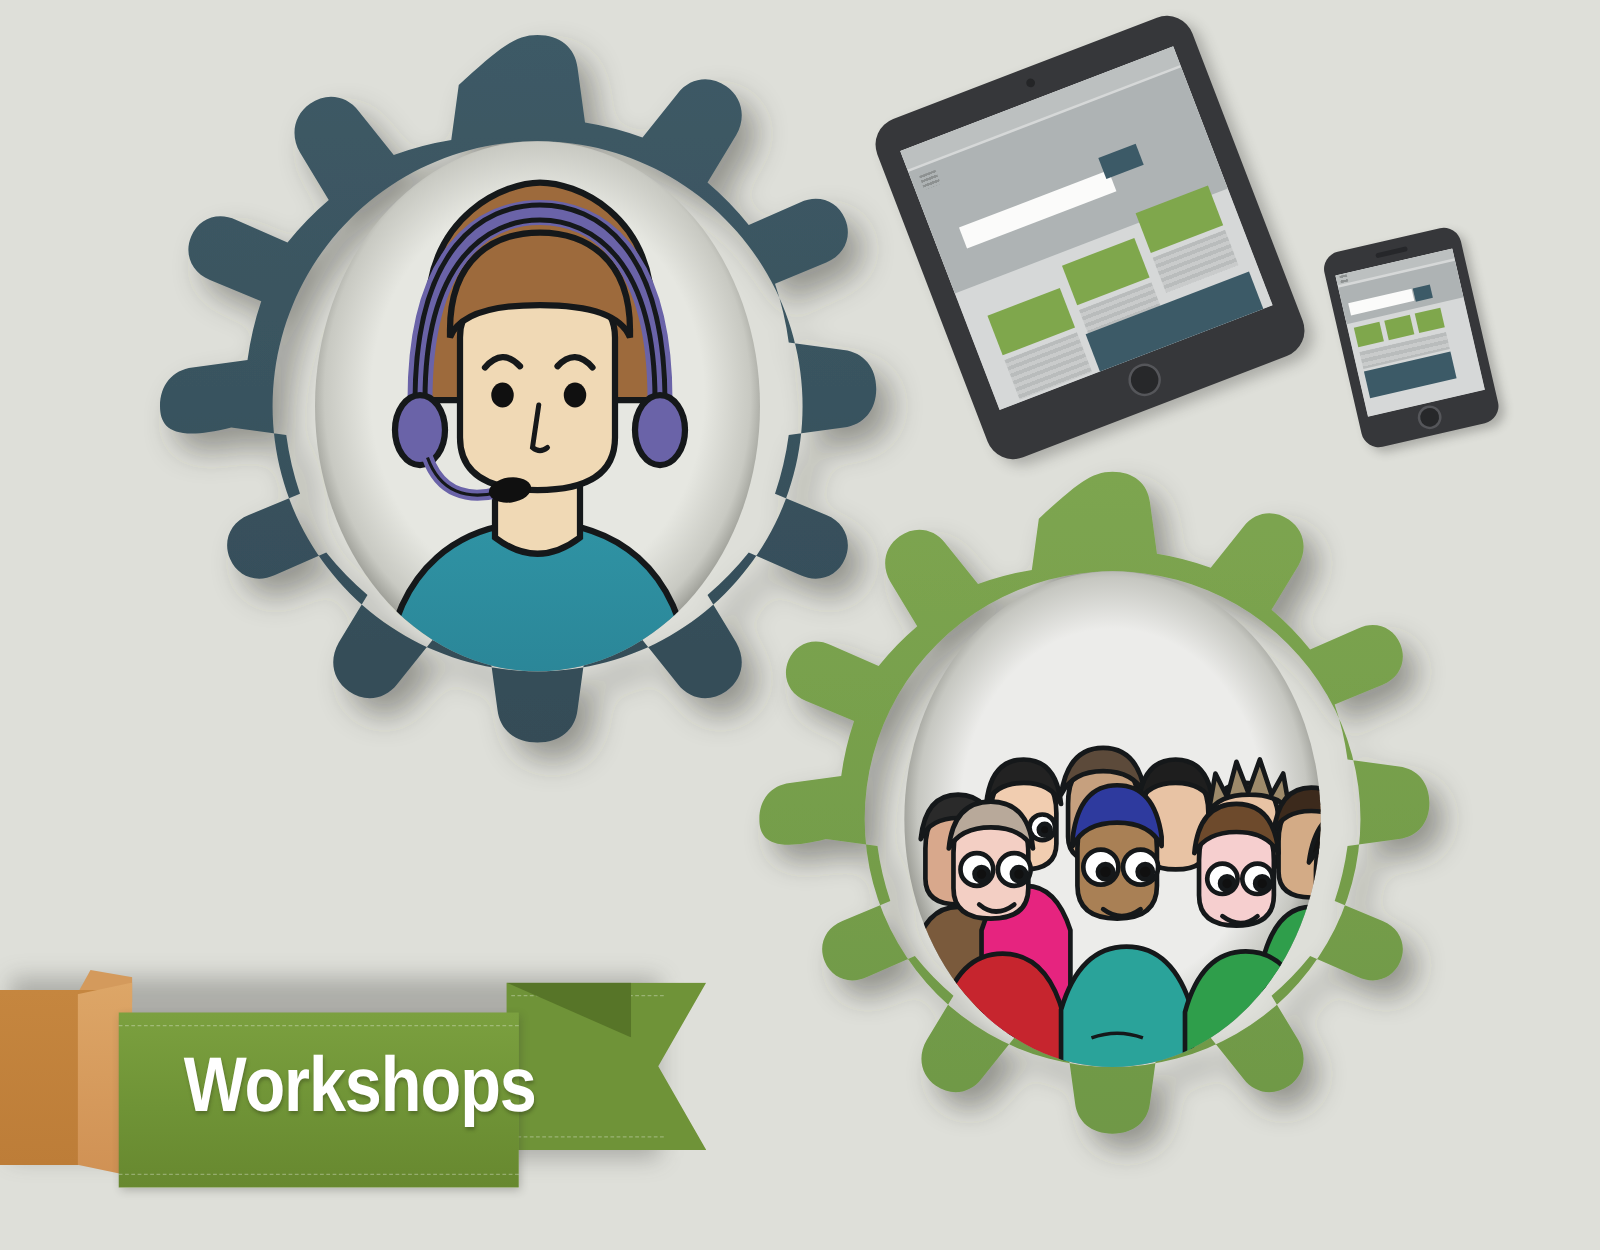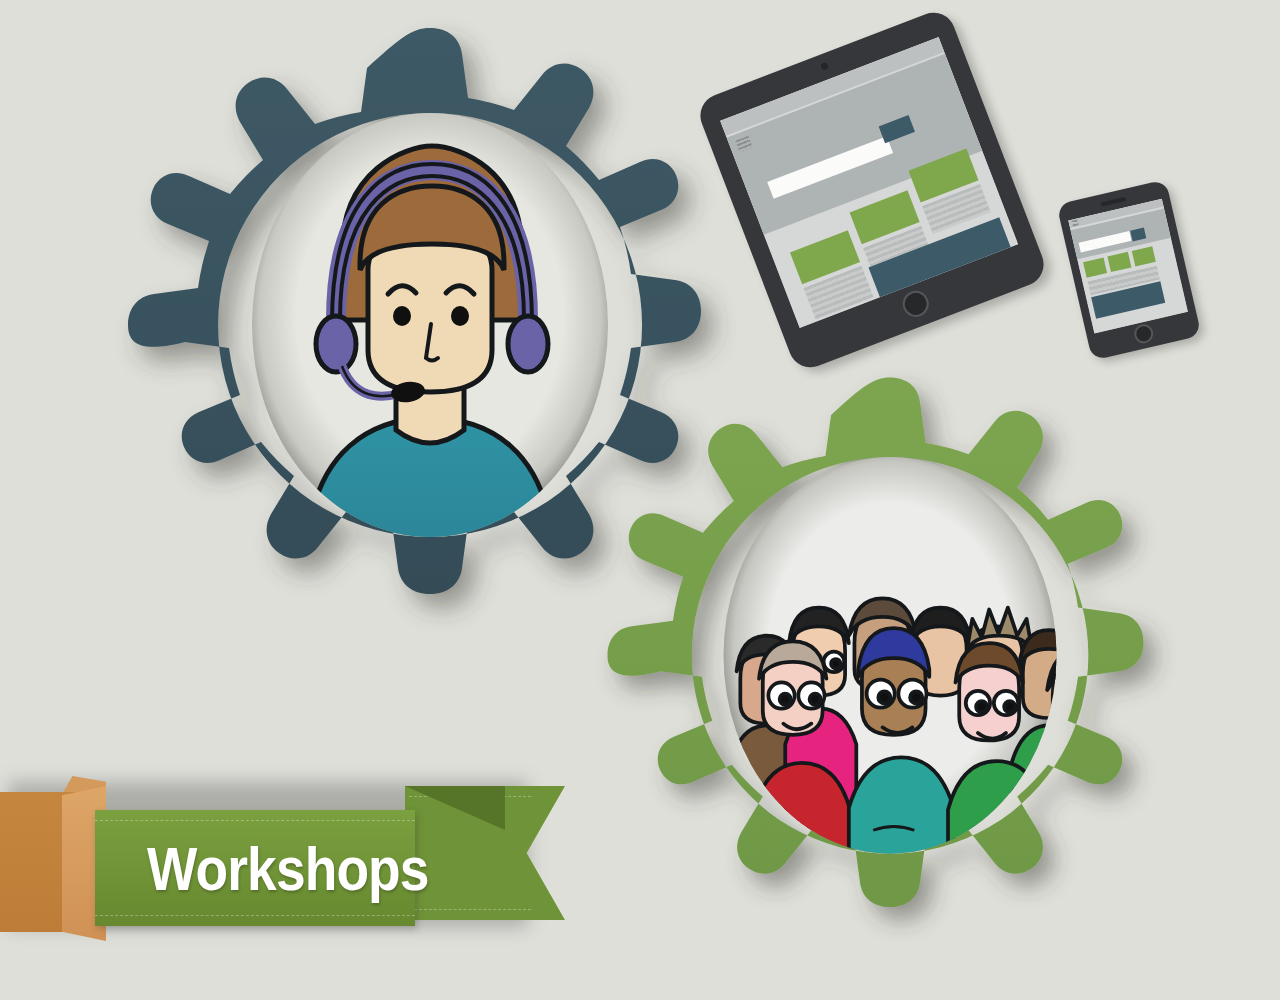--- a/index.html
+++ b/index.html
@@ -36,21 +36,21 @@
     position:absolute;left:405px;top:18px;width:160px;height:134px;
     background:#6f9338;
     clip-path:polygon(0 0,100% 0,76% 50%,100% 100%,0 100%);
   }
   .ribbon-swallow-dark{
     position:absolute;left:405px;top:18px;width:100px;height:44px;
     background:#577528;
     clip-path:polygon(0 0,100% 0,100% 100%);
   }
   .ribbon-main{
-    position:absolute;left:95px;top:42px;width:320px;height:116px;
+    position:absolute;left:95px;top:42px;width:320px;height:140px;
     background:linear-gradient(180deg,#7ba03f 0%,#6f9336 55%,#67882f 100%);
     box-shadow:2px 3px 7px rgba(50,50,45,.28);
   }
   .ribbon-stitch{
     position:absolute;left:0;right:0;height:0;
     border-top:1px dashed rgba(255,255,255,.30);
   }
   .ribbon-stitch.top{top:10px;}
   .ribbon-stitch.bot{bottom:10px;}
   .ribbon-swallow .ribbon-stitch{left:4px;right:34px;}

